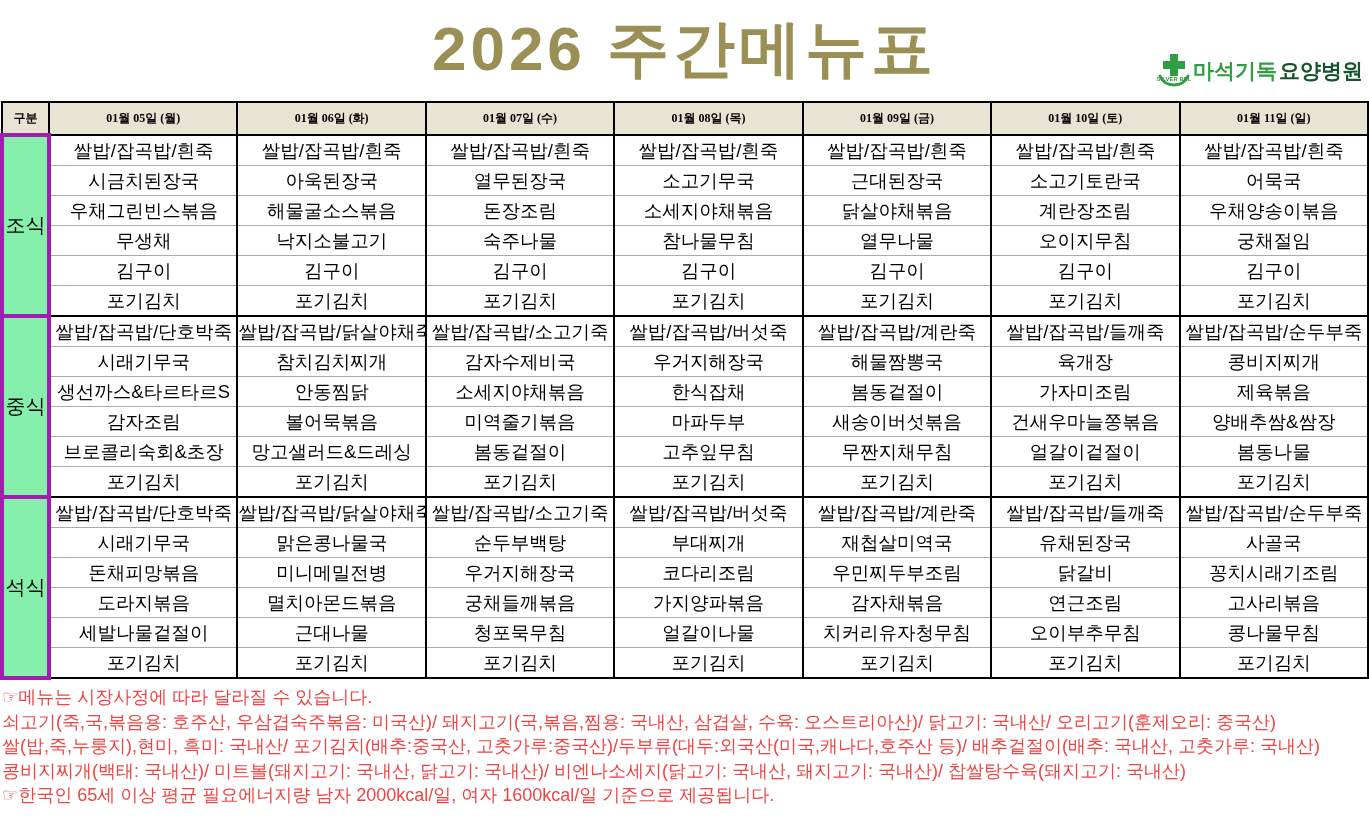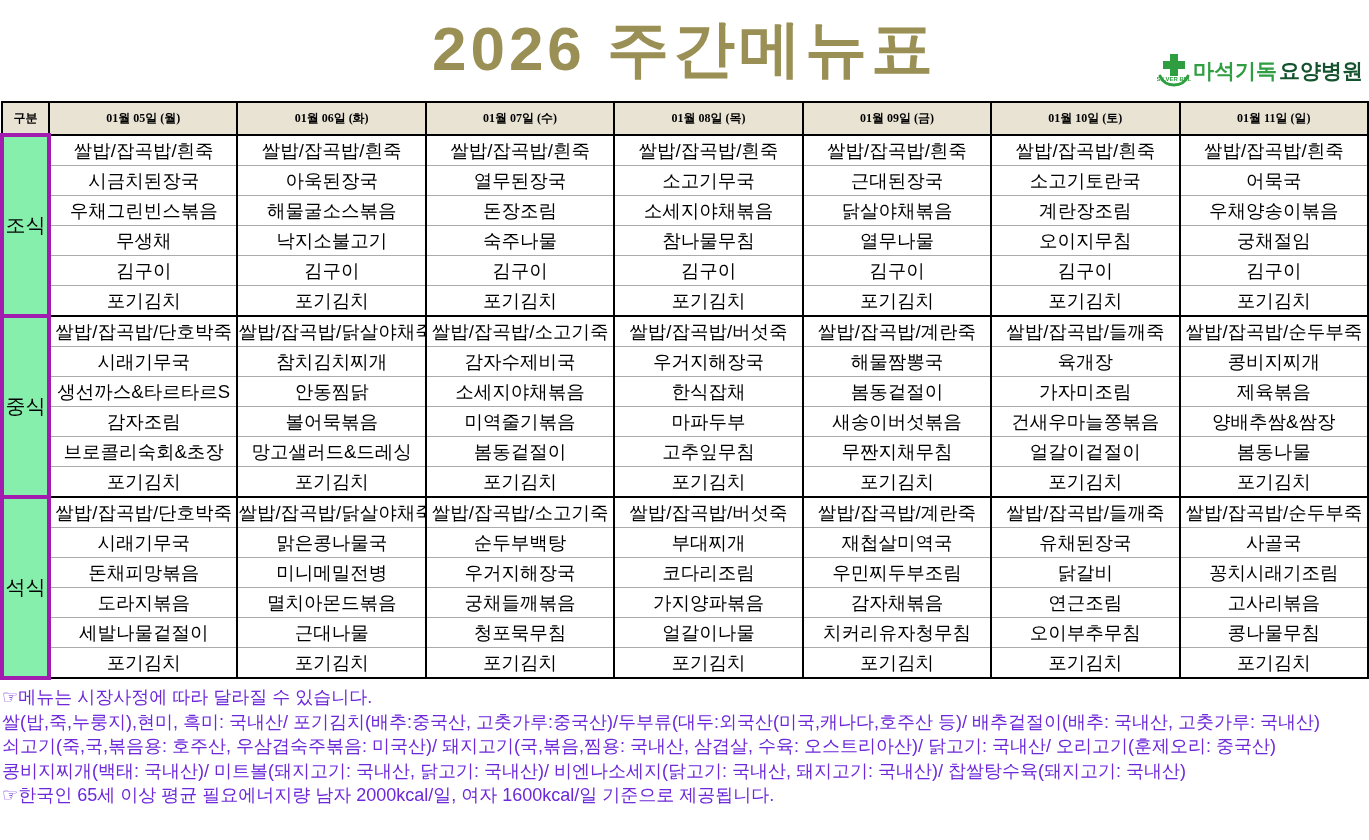--- a/index.html
+++ b/index.html
@@ -44,21 +44,21 @@
   }
   table.menu td.item{
     height:29px;font-size:18.5px;background:#fff;
     border-left:2px solid #000;border-top:1px solid #ababab;
   }
   table.menu td.item.block-start{border-top:2px solid #000;}
   
   .notes{padding:5px 0 0 2px;}
   .note-line{
     margin:0;font-size:18px;line-height:24.5px;
-    color:#6d28d9;white-space:nowrap;
+    color:#ef4444;white-space:nowrap;
   }
 </style>
 </head>
 <body>
 
 <div class="page-header">
   <h1 class="page-title">2026 주간메뉴표</h1>
   <div class="logo">
     <svg width="34" height="36" viewBox="0 0 34 36" aria-hidden="true">
       <path d="M13 2h8v7h7v8h-7v7h-8v-7H6V9h7z" fill="#2f9e41"></path>
@@ -257,17 +257,17 @@
         <td class="item">포기김치</td>
         <td class="item">포기김치</td>
         <td class="item">포기김치</td>
         <td class="item">포기김치</td>
       </tr>
     </tbody>
 </table>
 
 <div class="notes" id="notes">
     <p class="note-line">☞메뉴는 시장사정에 따라 달라질 수 있습니다.</p>
+    <p class="note-line">쇠고기(죽,국,볶음용: 호주산, 우삼겹숙주볶음: 미국산)/ 돼지고기(국,볶음,찜용: 국내산, 삼겹살, 수육: 오스트리아산)/ 닭고기: 국내산/ 오리고기(훈제오리: 중국산)</p>
     <p class="note-line">쌀(밥,죽,누룽지),현미, 흑미: 국내산/ 포기김치(배추:중국산, 고춧가루:중국산)/두부류(대두:외국산(미국,캐나다,호주산 등)/ 배추겉절이(배추: 국내산, 고춧가루: 국내산)</p>
-    <p class="note-line">쇠고기(죽,국,볶음용: 호주산, 우삼겹숙주볶음: 미국산)/ 돼지고기(국,볶음,찜용: 국내산, 삼겹살, 수육: 오스트리아산)/ 닭고기: 국내산/ 오리고기(훈제오리: 중국산)</p>
     <p class="note-line">콩비지찌개(백태: 국내산)/ 미트볼(돼지고기: 국내산, 닭고기: 국내산)/ 비엔나소세지(닭고기: 국내산, 돼지고기: 국내산)/ 찹쌀탕수육(돼지고기: 국내산)</p>
     <p class="note-line">☞한국인 65세 이상 평균 필요에너지량 남자 2000kcal/일, 여자 1600kcal/일 기준으로 제공됩니다.</p>
   </div>
 
 </body></html>

